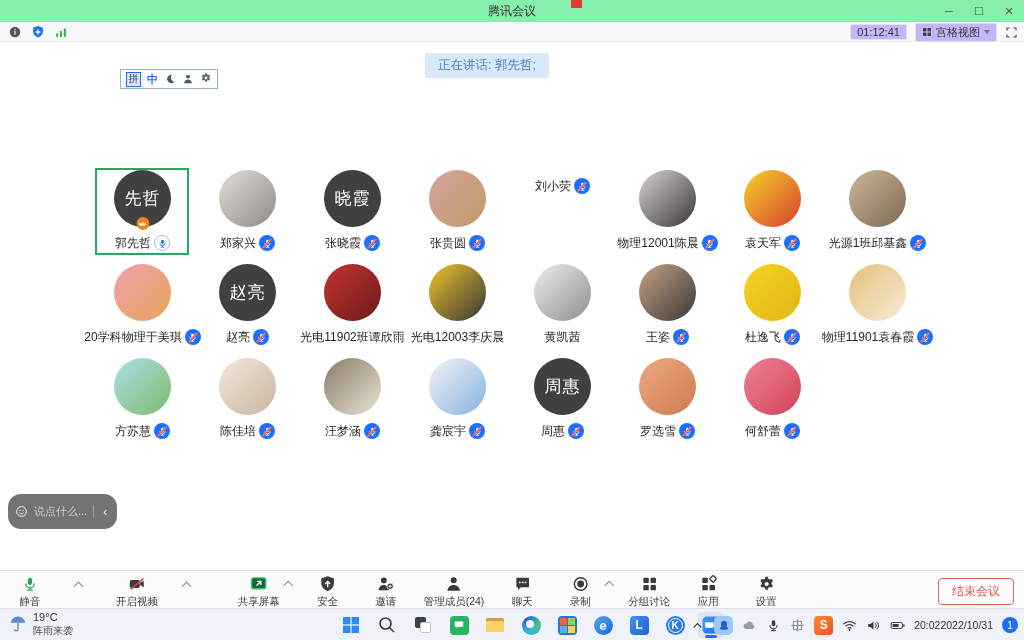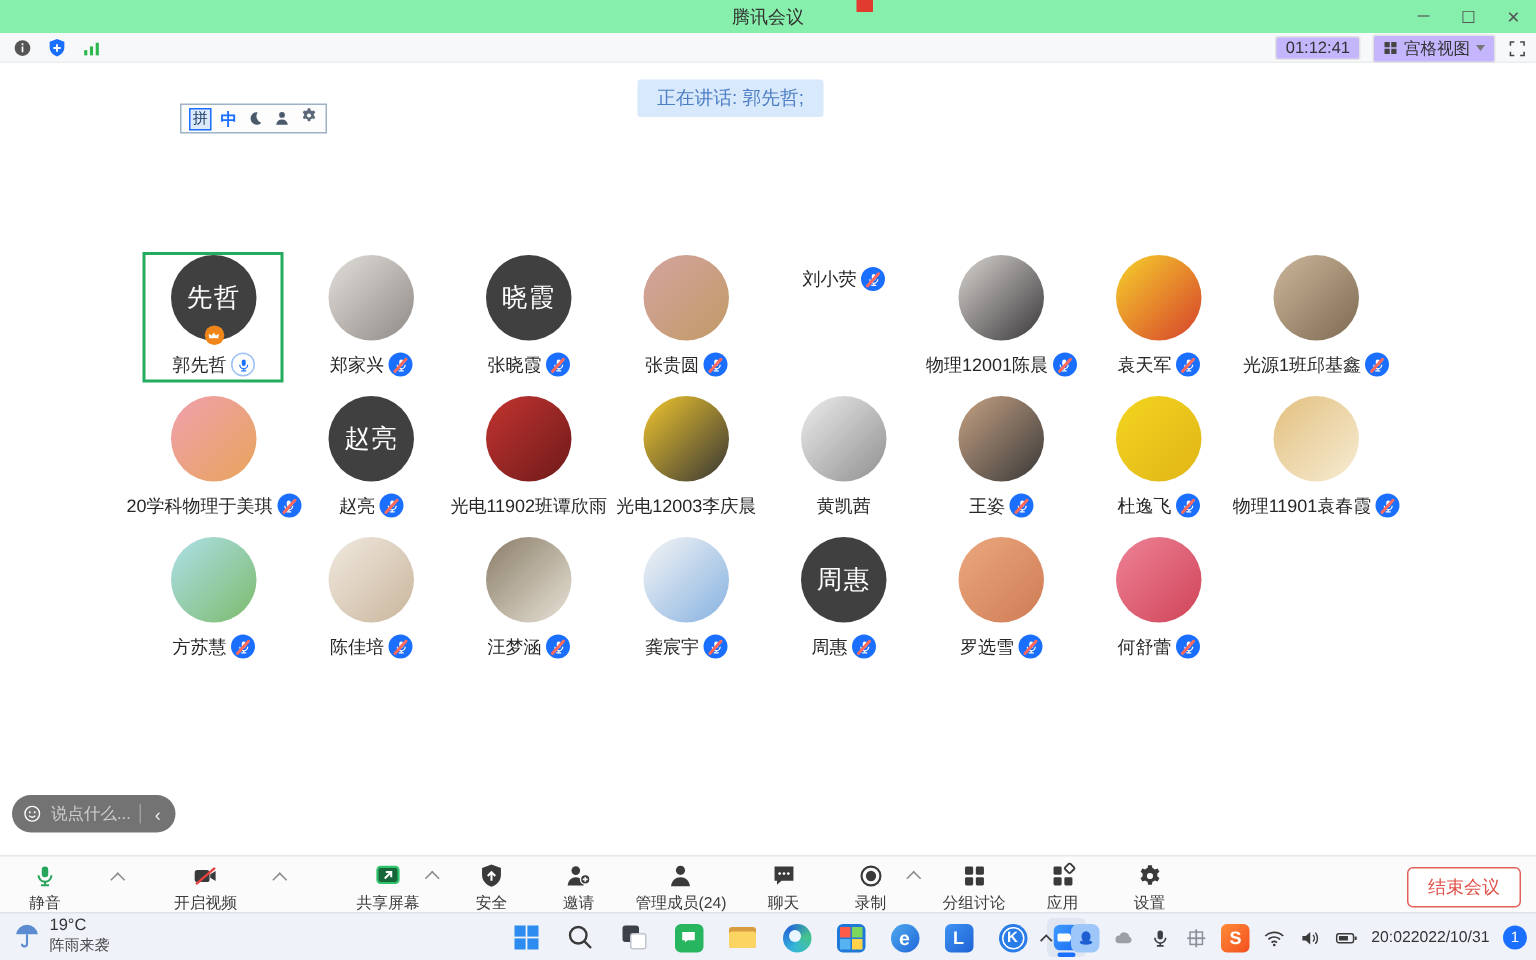--- a/index.html
+++ b/index.html
@@ -42,21 +42,21 @@
   .host svg{width:8px;height:6px;}
   .nrow{display:flex;align-items:flex-start;gap:3px;margin-top:8px;white-space:nowrap;z-index:1;}
   .pname{font-size:12px;color:#262626;}
   .mic{position:relative;width:16px;height:16px;border-radius:50%;display:inline-flex;align-items:center;justify-content:center;flex:none;}
   .mic svg{width:11px;height:11px;}
   .mic.muted{background:#1b6fff;color:#fff;}
   .mic.muted::after{content:"";position:absolute;width:1.8px;height:13px;background:#ff6a5e;transform:rotate(42deg);border-radius:1px;}
   .mic.on{background:#fff;border:1px solid #9dc0f5;box-sizing:border-box;color:#1b6fff;}
 
   
-  .chatpill{position:absolute;left:8px;top:452px;height:25px;background:rgba(96,96,96,.88);border-radius:13px;display:flex;align-items:center;padding:0 7px;gap:6px;margin-top:36px;}
+  .chatpill{position:absolute;left:8px;top:452px;height:35px;background:rgba(96,96,96,.88);border-radius:13px;display:flex;align-items:center;padding:0 7px;gap:6px;}
   .chatpill .ic svg{width:13px;height:13px;}
   .chat-ph{font-size:11px;color:#cfcfcf;}
   .chat-div{width:1px;height:13px;background:rgba(255,255,255,.3);}
   .chat-col{color:#eee;font-size:12px;padding:0 3px;}
 
   
   .toolbar{position:absolute;top:570px;left:0;right:0;height:38px;background:#fbfbfb;border-top:1px solid #e8e8e8;box-sizing:border-box;}
   .tleft{position:absolute;left:8px;top:3px;display:flex;align-items:flex-start;gap:20px;}
   .titem{display:flex;flex-direction:column;align-items:center;min-width:40px;position:relative;padding:1px 2px;}
   .titem .ic{height:18px;}

